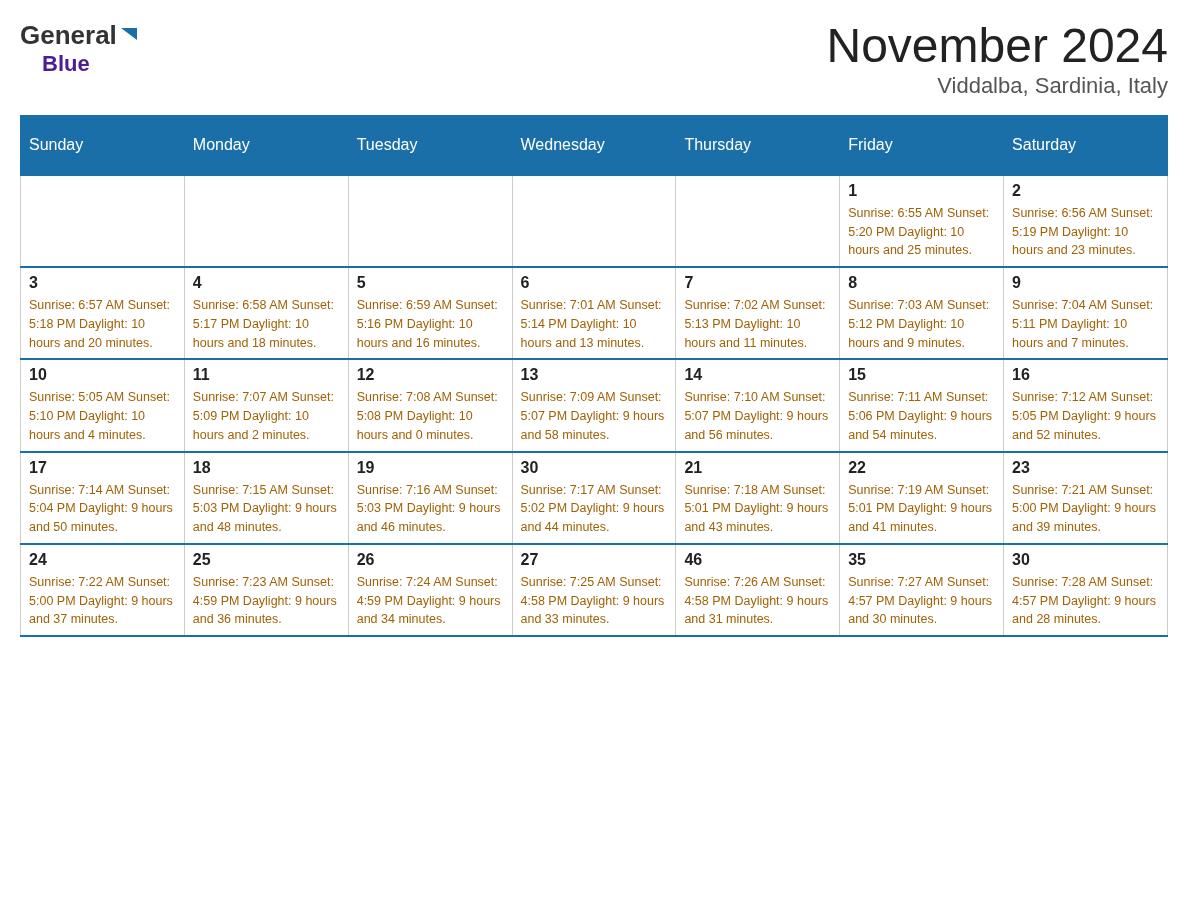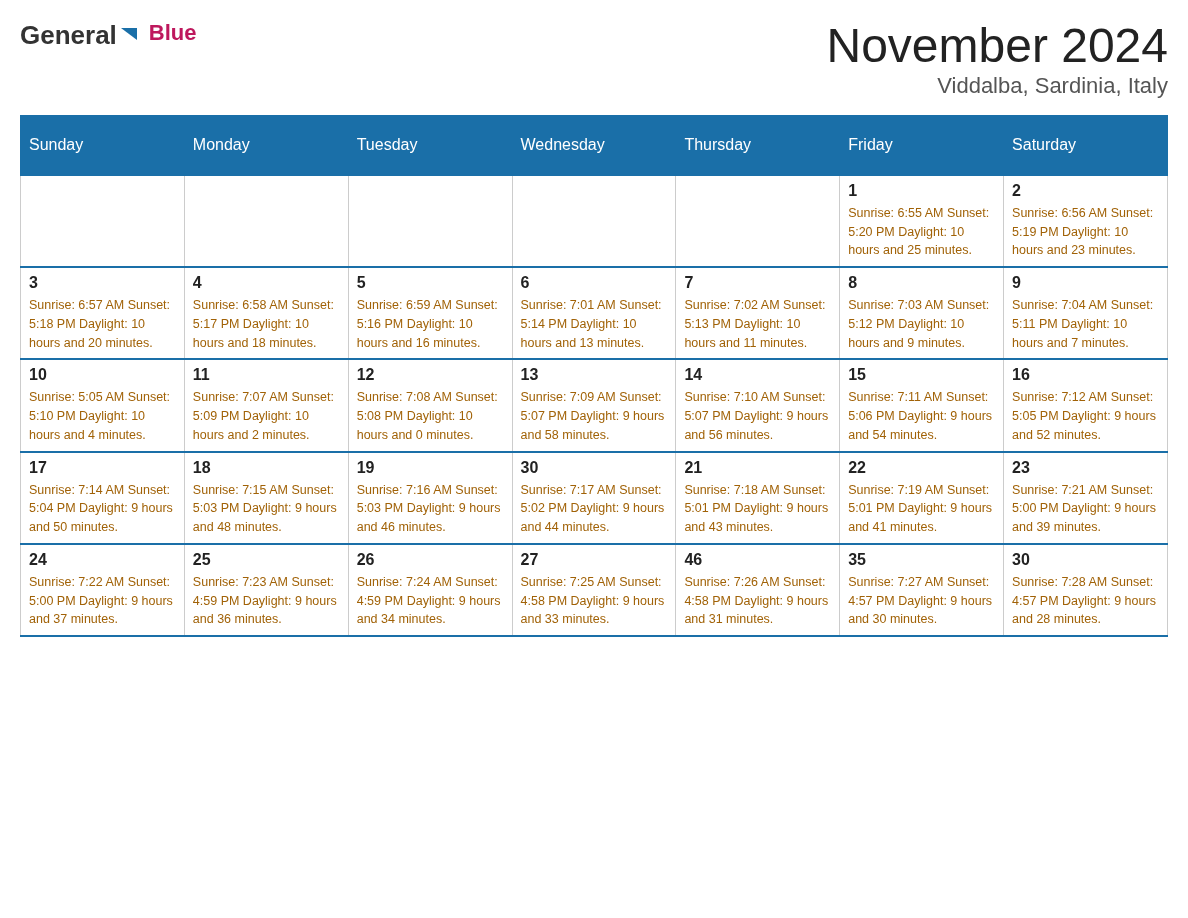--- a/index.html
+++ b/index.html
@@ -12,21 +12,21 @@
       min-height: 918px;
     }
     .header {
       display: flex;
       justify-content: space-between;
       align-items: flex-start;
       margin-bottom: 16px;
     }
     .logo {
       display: flex;
-      flex-direction: row;
+      flex-direction: column;
       align-items: flex-start;
     }
     .title-block {
       text-align: right;
     }
     .title-block h1 {
       font-size: 48px;
       font-weight: normal;
       color: #222;
       line-height: 1.1;
@@ -87,22 +87,22 @@
       color: #333;
     }
     .logo-arrow {
       display: inline-block;
       margin-left: 2px;
       margin-bottom: -2px;
     }
     .logo-text-blue {
       font-size: 22px;
       font-weight: bold;
-      color: #be185d;
-      margin-left: 8px;
+      color: #4c1d95;
+      margin-left: 22px;
     }
   </style>
 </head>
 <body>
 
 <div class="header">
   <div class="logo">
     <div class="logo-row">
       <span class="logo-text-general">General</span>
       <span class="logo-arrow">

